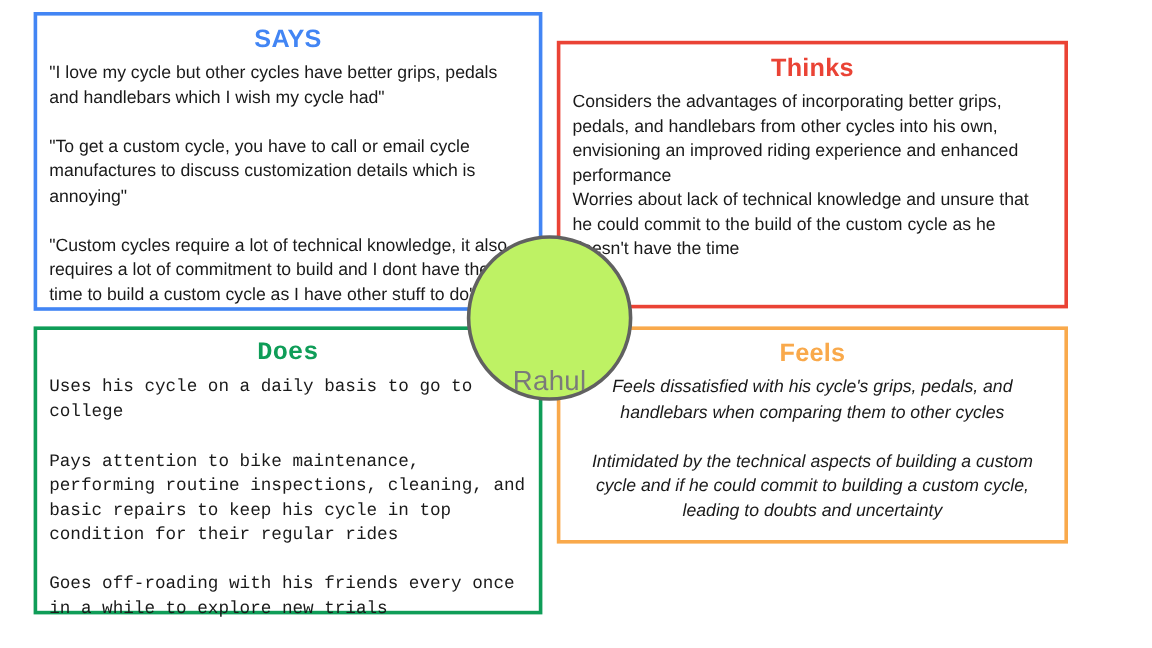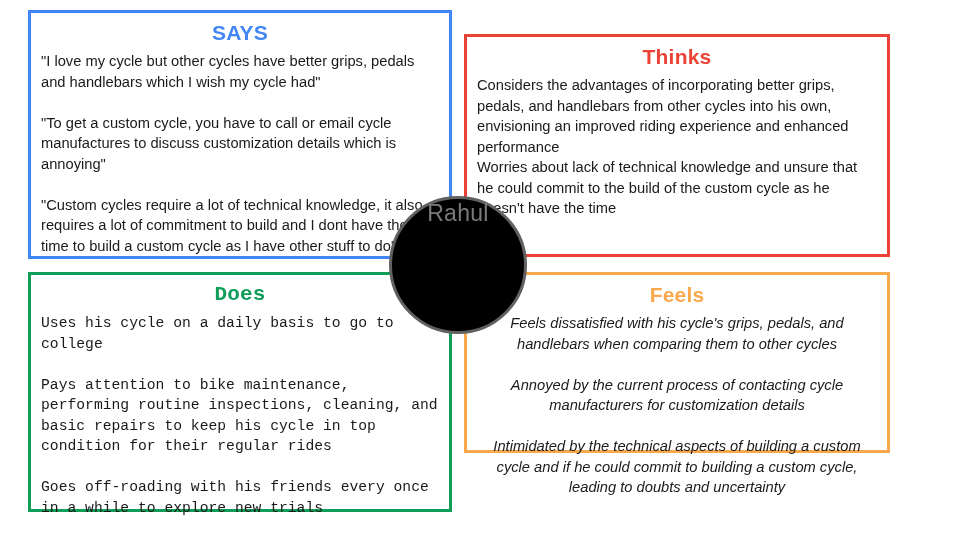--- a/index.html
+++ b/index.html
@@ -65,23 +65,23 @@
   
   .center-circle {
     position: absolute;
     left: 389px;
     top: 196px;
     width: 138px;
     height: 138px;
     box-sizing: border-box;
     border: 3px solid #616161;
     border-radius: 50%;
-    background: #000000;
+    background: #bef264;
     display: flex;
-    align-items: flex-start;
+    align-items: flex-end;
     justify-content: center;
     z-index: 5;
   }
   .center-label {
     font-size: 23px;
     color: #7a7a7a;
     line-height: 28px;
     letter-spacing: 0.3px;
   }
 </style>
@@ -113,21 +113,20 @@
       <p>Uses his cycle on a daily basis to go to college</p>
       <p class="spacer-before">Pays attention to bike maintenance, performing routine inspections, cleaning, and basic repairs to keep his cycle in top condition for their regular rides</p>
       <p class="spacer-before">Goes off-roading with his friends every once in a while to explore new trials</p>
     </div>
   </div>
 
   <div class="quad quad-feels">
     <div class="quad-title">Feels</div>
     <div class="body-text align-center">
       <p>Feels dissatisfied with his cycle's grips, pedals, and handlebars when comparing them to other cycles</p>
-      <p class="spacer-before">Annoyed by the current process of contacting cycle manufacturers for customization details</p>
       <p class="spacer-before">Intimidated by the technical aspects of building a custom cycle and if he could commit to building a custom cycle, leading to doubts and uncertainty</p>
     </div>
   </div>
 
   <div class="center-circle">
     <span class="center-label">Rahul</span>
   </div>
 
 </div>
 

